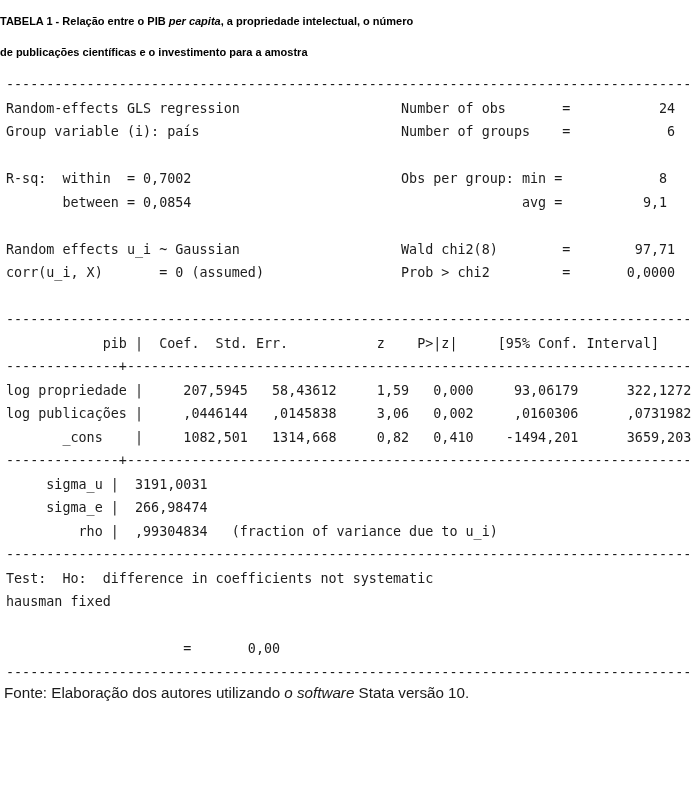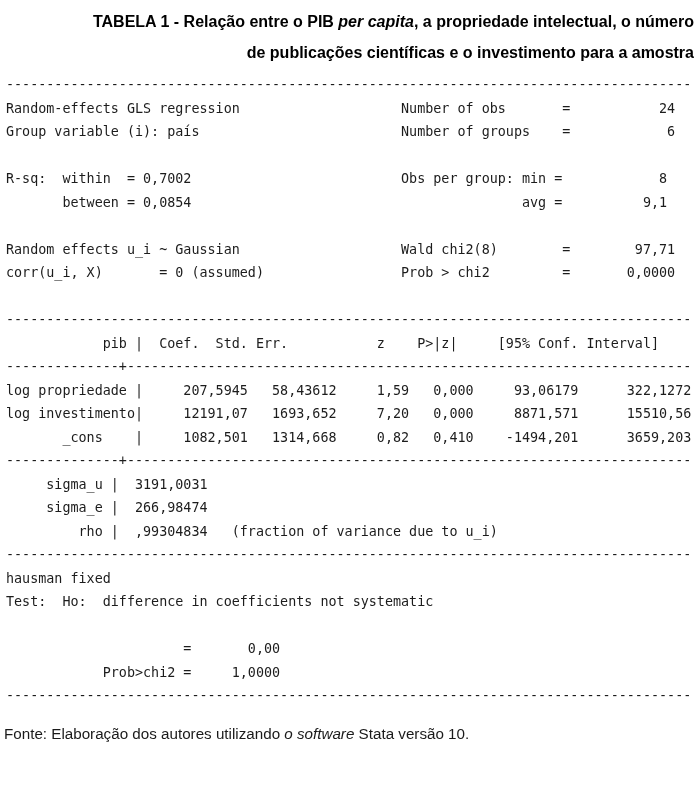--- a/index.html
+++ b/index.html
@@ -1,35 +1,35 @@
 <!DOCTYPE html>
 <html><head>
 <meta charset="utf-8">
 <style>
   html,body{margin:0;padding:0;background:#ffffff;}
   body{
     width:694px;height:802px;overflow:hidden;position:relative;
     font-family:"Liberation Sans",sans-serif;
   }
   .title{
-    padding-top:6px;text-align:right;font-weight:bold;
-    font-size:16px;line-height:31px;color:#000;white-space:nowrap;
+    padding-top:6px;text-align:left;font-weight:bold;
+    font-size:11px;line-height:31px;color:#000;white-space:nowrap;
   }
   .title .t1,.title .t2{white-space:nowrap;}
   .title em{font-style:italic;}
   .stata{
     margin-top:5px;margin-left:6px;
     font-family:"DejaVu Sans Mono",monospace;
     font-size:13.4px;color:#1c1c1c;
   }
   .ln{
     white-space:pre;height:23.5px;line-height:23.5px;overflow:hidden;
   }
   .fonte{
-    margin-top:17px;margin-left:4px;
+    margin-top:0;margin-left:4px;
     font-size:15.2px;color:#1a1a1a;white-space:nowrap;
   }
   .fonte em{font-style:italic;}
 </style>
 </head>
 <body>
 
 <div class="title">
   <div class="t1"><span>TABELA 1 - Relação entre o PIB </span><em>per capita</em><span>, a propriedade intelectual, o número</span></div>
   <div class="t2">de publicações científicas e o investimento para a amostra</div>
@@ -43,28 +43,27 @@
   <div class="ln">R-sq:  within  = 0,7002                          Obs per group: min =            8</div>
   <div class="ln">       between = 0,0854                                         avg =          9,1</div>
   <div class="ln"></div>
   <div class="ln">Random effects u_i ~ Gaussian                    Wald chi2(8)        =        97,71</div>
   <div class="ln">corr(u_i, X)       = 0 (assumed)                 Prob &gt; chi2         =       0,0000</div>
   <div class="ln"></div>
   <div class="ln">-------------------------------------------------------------------------------------</div>
   <div class="ln">            pib |  Coef.  Std. Err.           z    P&gt;|z|     [95% Conf. Interval]</div>
   <div class="ln">--------------+----------------------------------------------------------------------</div>
   <div class="ln">log propriedade |     207,5945   58,43612     1,59   0,000     93,06179      322,1272</div>
-  <div class="ln">log investimento|     12191,07   1693,652     7,20   0,000     8871,571      15510,56</div>
+  <div class="ln">log publicações |     ,0446144   ,0145838     3,06   0,002     ,0160306      ,0731982</div>
   <div class="ln">       _cons    |     1082,501   1314,668     0,82   0,410    -1494,201      3659,203</div>
   <div class="ln">--------------+----------------------------------------------------------------------</div>
   <div class="ln">     sigma_u |  3191,0031</div>
   <div class="ln">     sigma_e |  266,98474</div>
   <div class="ln">         rho |  ,99304834   (fraction of variance due to u_i)</div>
   <div class="ln">-------------------------------------------------------------------------------------</div>
+  <div class="ln">Test:  Ho:  difference in coefficients not systematic</div>
   <div class="ln">hausman fixed</div>
-  <div class="ln">Test:  Ho:  difference in coefficients not systematic</div>
   <div class="ln"></div>
   <div class="ln">                      =       0,00</div>
-  <div class="ln">            Prob&gt;chi2 =     1,0000</div>
   <div class="ln">-------------------------------------------------------------------------------------</div>
 </div>
 
 <div class="fonte"><span>Fonte: Elaboração dos autores utilizando </span><em>o software</em><span> Stata versão 10.</span></div>
 
 </body></html>

